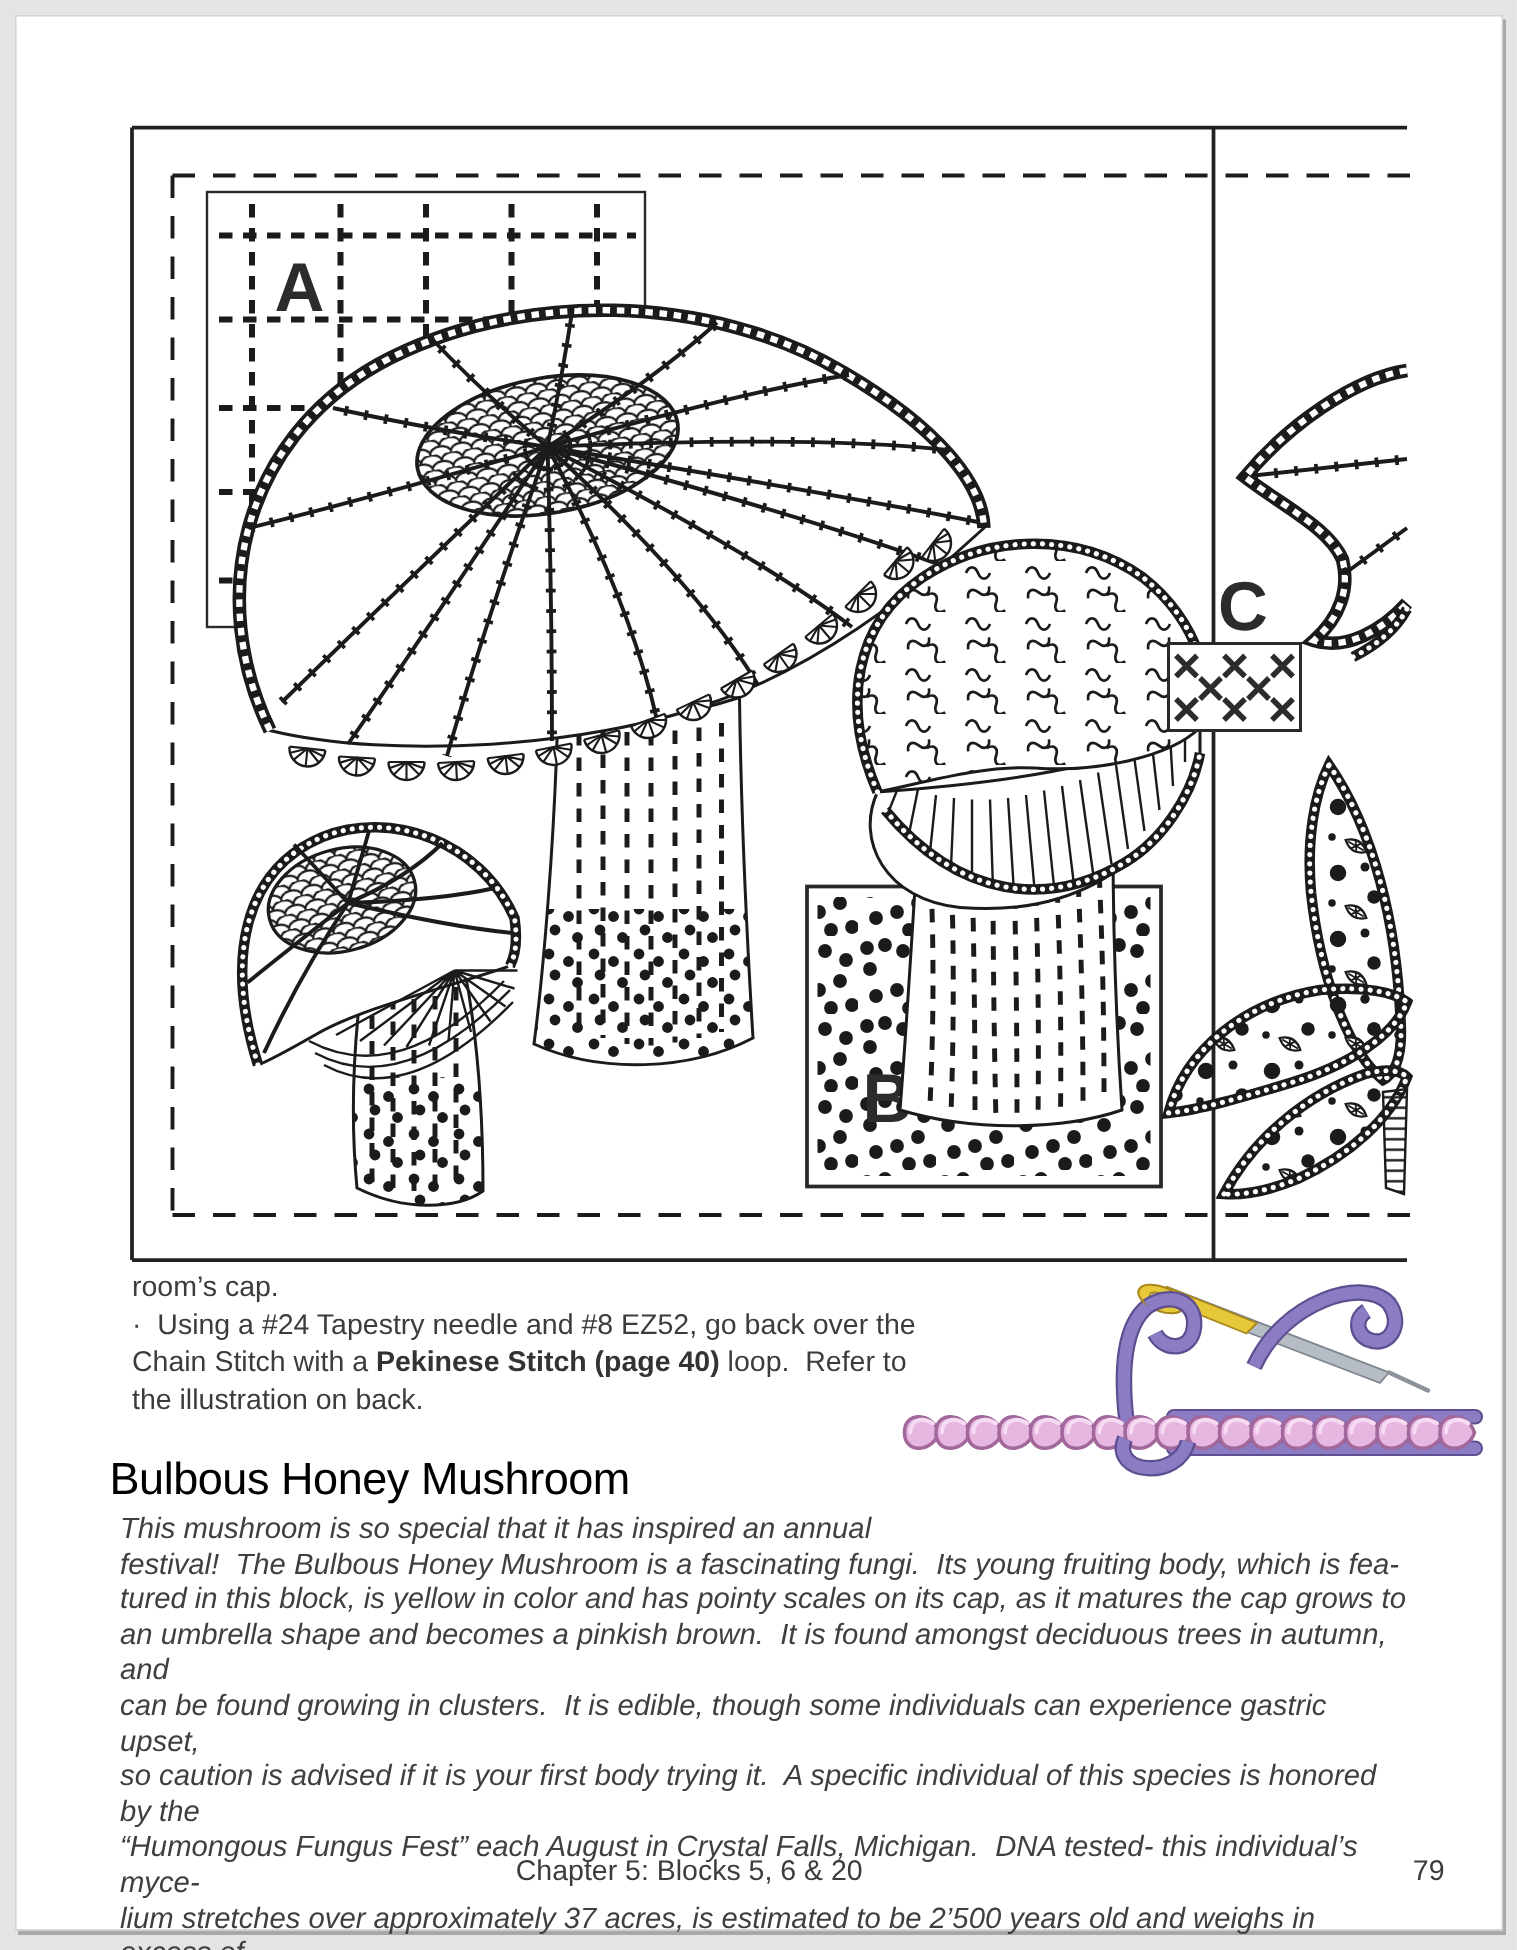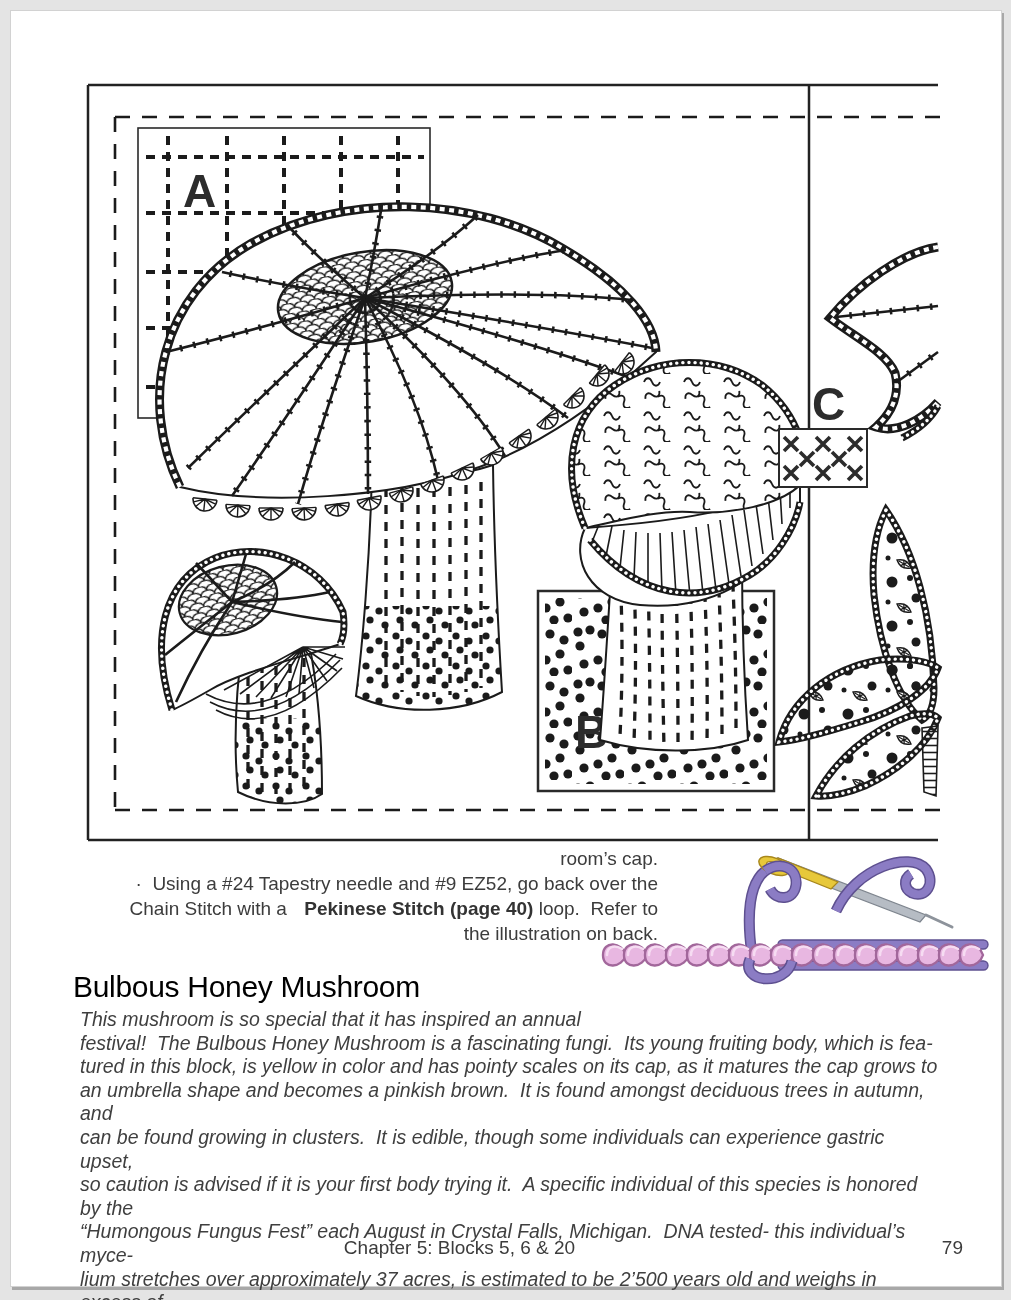--- a/index.html
+++ b/index.html
@@ -4,22 +4,22 @@
 <style>
   html,body{margin:0;padding:0;background:#e4e4e4;}
   .screen{position:relative;width:1011px;height:1300px;background:#e4e4e4;overflow:hidden;
           font-family:"Liberation Sans",sans-serif;}
   .page{position:absolute;left:10px;top:10px;width:990px;height:1275px;background:#ffffff;
         border:1px solid #d2d2d2;box-shadow:2px 3px 0 0 #a8a8a8;}
   .pattern-svg{position:absolute;left:0;top:0;}
   .stitch-svg{position:absolute;left:600px;top:843px;}
   .instr{position:absolute;left:88px;top:846px;width:570px;font-size:19px;line-height:25px;
          color:#3c3c3c;}
-  .instr div{white-space:pre-wrap;text-align:right;}
-  .instr b{font-weight:bold;color:#333;margin-left:12px;}
+  .instr div{white-space:pre-wrap;}
+  .instr b{font-weight:bold;color:#333;}
   .heading{position:absolute;left:73px;top:970px;font-size:30px;letter-spacing:-0.3px;
            color:#000000;font-weight:400;}
   .bio{position:absolute;left:80px;top:1008px;width:860px;font-size:19.5px;line-height:23.6px;
        font-style:italic;color:#3f3f3f;}
   .bio div{white-space:pre-wrap;}
   .footer-chapter{position:absolute;left:0;top:1237px;width:919px;text-align:center;
                   font-size:19px;color:#3c3c3c;}
   .footer-page{position:absolute;right:48px;top:1237px;font-size:19px;color:#3c3c3c;text-align:right;}
   .fw{fill:#ffffff;stroke:#1b1b1b;stroke-width:2}
   .frame{stroke:#222;stroke-width:2.5;fill:none}
@@ -251,21 +251,21 @@
       <path class="beadw" d="M779,742 C790,700 830,668 880,660 C910,657 930,662 938,668 C930,690 900,710 860,722 C830,731 800,740 779,742 Z"></path>
       <path d="M816,796 C835,760 870,730 910,716 C925,712 934,714 938,718 C928,745 900,770 865,786 C848,793 830,797 816,796 Z" fill="url(#pat-fern)" stroke="#1b1b1b" stroke-width="2"></path>
       <path class="bead" d="M816,796 C835,760 870,730 910,716 C925,712 934,714 938,718 C928,745 900,770 865,786 C848,793 830,797 816,796 Z"></path>
       <path class="beadw" d="M816,796 C835,760 870,730 910,716 C925,712 934,714 938,718 C928,745 900,770 865,786 C848,793 830,797 816,796 Z"></path>
       <path d="M922,728 L938,726 L936,796 L924,792 Z" fill="url(#pat-ladder)" stroke="#1b1b1b" stroke-width="1.6"></path>
     </g>
   </svg>
 
   <div class="instr">
     <div>room’s cap.</div>
-    <div>·  Using a #24 Tapestry needle and #9 EZ52, go back over the</div>
+    <div>·  Using a #24 Tapestry needle and #8 EZ52, go back over the</div>
     <div><span>Chain Stitch with a </span><b>Pekinese Stitch (page 40)</b><span> loop.  Refer to</span></div>
     <div>the illustration on back.</div>
   </div>
 
   <svg class="stitch-svg" width="400" height="142" viewBox="0 0 400 142">
     <defs>
       <g id="link">
         <path d="M0,0 C-4,-13 -23,-15 -23,0 C-23,15 -4,13 0,0 Z" fill="#e8b7e1" stroke="#a2679b" stroke-width="2.4"></path>
         <path d="M-4,-6 C-12,-11 -19,-8 -19,0" fill="none" stroke="#f6dcf2" stroke-width="2.6" stroke-linecap="round"></path>
       </g>

